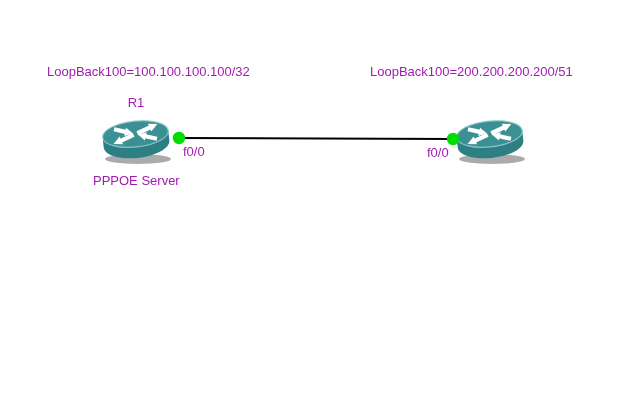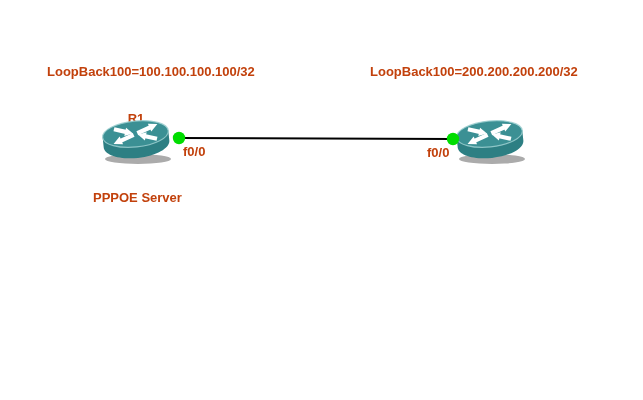--- a/index.html
+++ b/index.html
@@ -6,48 +6,48 @@
   #canvas{
     position:relative;
     width:643px;height:400px;
     background:#ffffff;
     overflow:hidden;
     font-family:"Liberation Sans", sans-serif;
   }
   .lbl{
     position:absolute;
     font-family:"Liberation Sans", sans-serif;
-    font-weight:700;
+    font-weight:400;
     font-size:13px;
     line-height:14px;
-    color:#c2410c;
+    color:#a21caf;
     white-space:nowrap;
   }
   .name{width:76px;text-align:center;}
   .icon{position:absolute;width:76px;height:54px;}
   .icon svg{overflow:visible;display:block;}
   #lb1{left:47px;top:65px;}
   #lb2{left:370px;top:65px;}
-  #r1name{left:98px;top:96px;margin-top:16px;}
+  #r1name{left:98px;top:96px;}
   #r2name{left:452px;top:96px;}
   #r1icon{left:98px;top:111px;}
   #r2icon{left:452px;top:111px;}
   #p1{left:183px;top:145px;}
   #p2{left:427px;top:146px;}
-  #role1{left:93px;top:174px;margin-top:17px;}
+  #role1{left:93px;top:174px;}
   #role2{left:437px;top:180px;}
   #linklayer{position:absolute;left:0;top:0;}
 </style>
 </head>
 <body>
 
 <div id="canvas">
 
   <div class="lbl" id="lb1">LoopBack100=100.100.100.100/32</div>
-  <div class="lbl" id="lb2">LoopBack100=200.200.200.200/32</div>
+  <div class="lbl" id="lb2">LoopBack100=200.200.200.200/51</div>
 
   <div class="lbl name" id="r1name">R1</div>
 
   <div class="icon" id="r1icon">
     <svg width="76" height="54" viewBox="0 0 76 54">
       <ellipse cx="40" cy="48" rx="33" ry="5" fill="#ababab"></ellipse>
       <g transform="rotate(-6 38 28)">
         <path d="M5,23 L5,33 C5,40.7 19.8,47 38,47 C56.2,47 71,40.7 71,33 L71,23 Z" fill="#2d7f83"></path>
         <ellipse cx="38" cy="23" rx="33" ry="13" fill="#3b9094"></ellipse>
         <ellipse cx="38" cy="23" rx="33" ry="13" fill="none" stroke-width="1.2" opacity="0.85" stroke="#9ccfd0"></ellipse>

